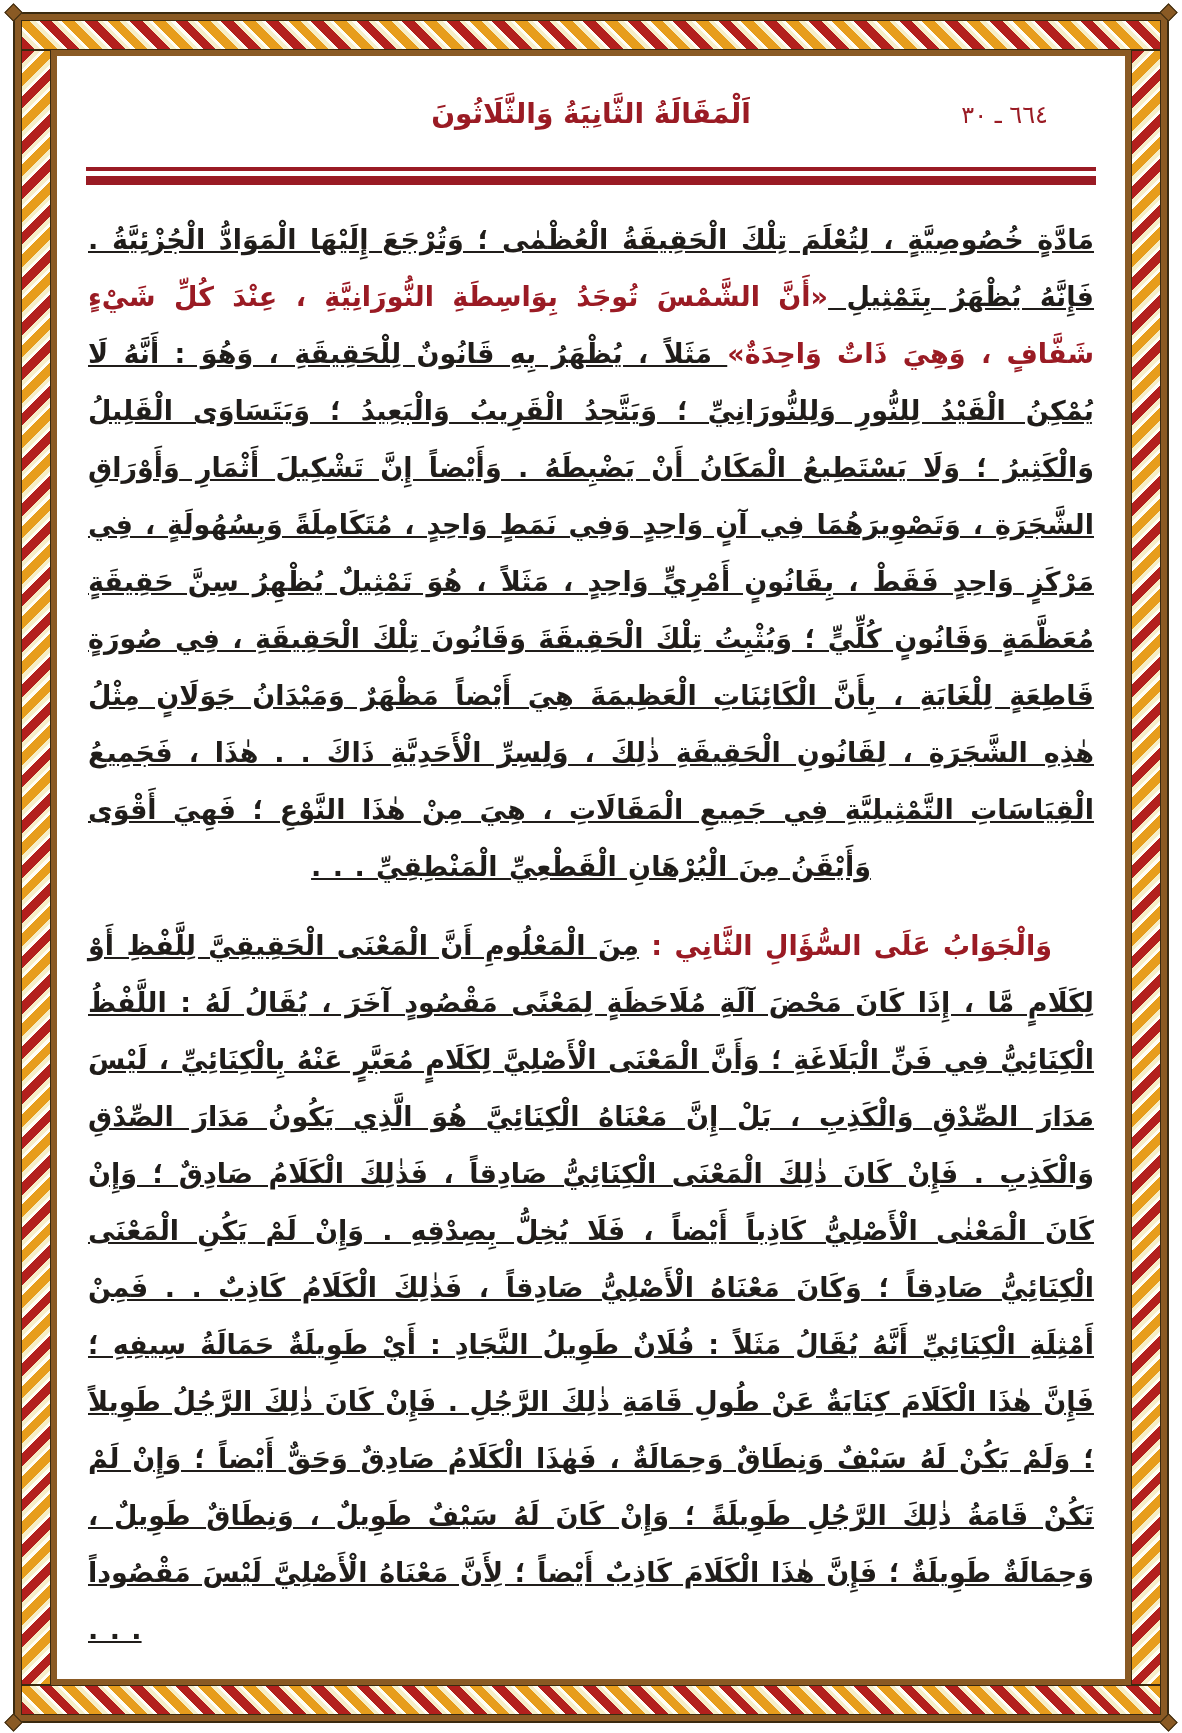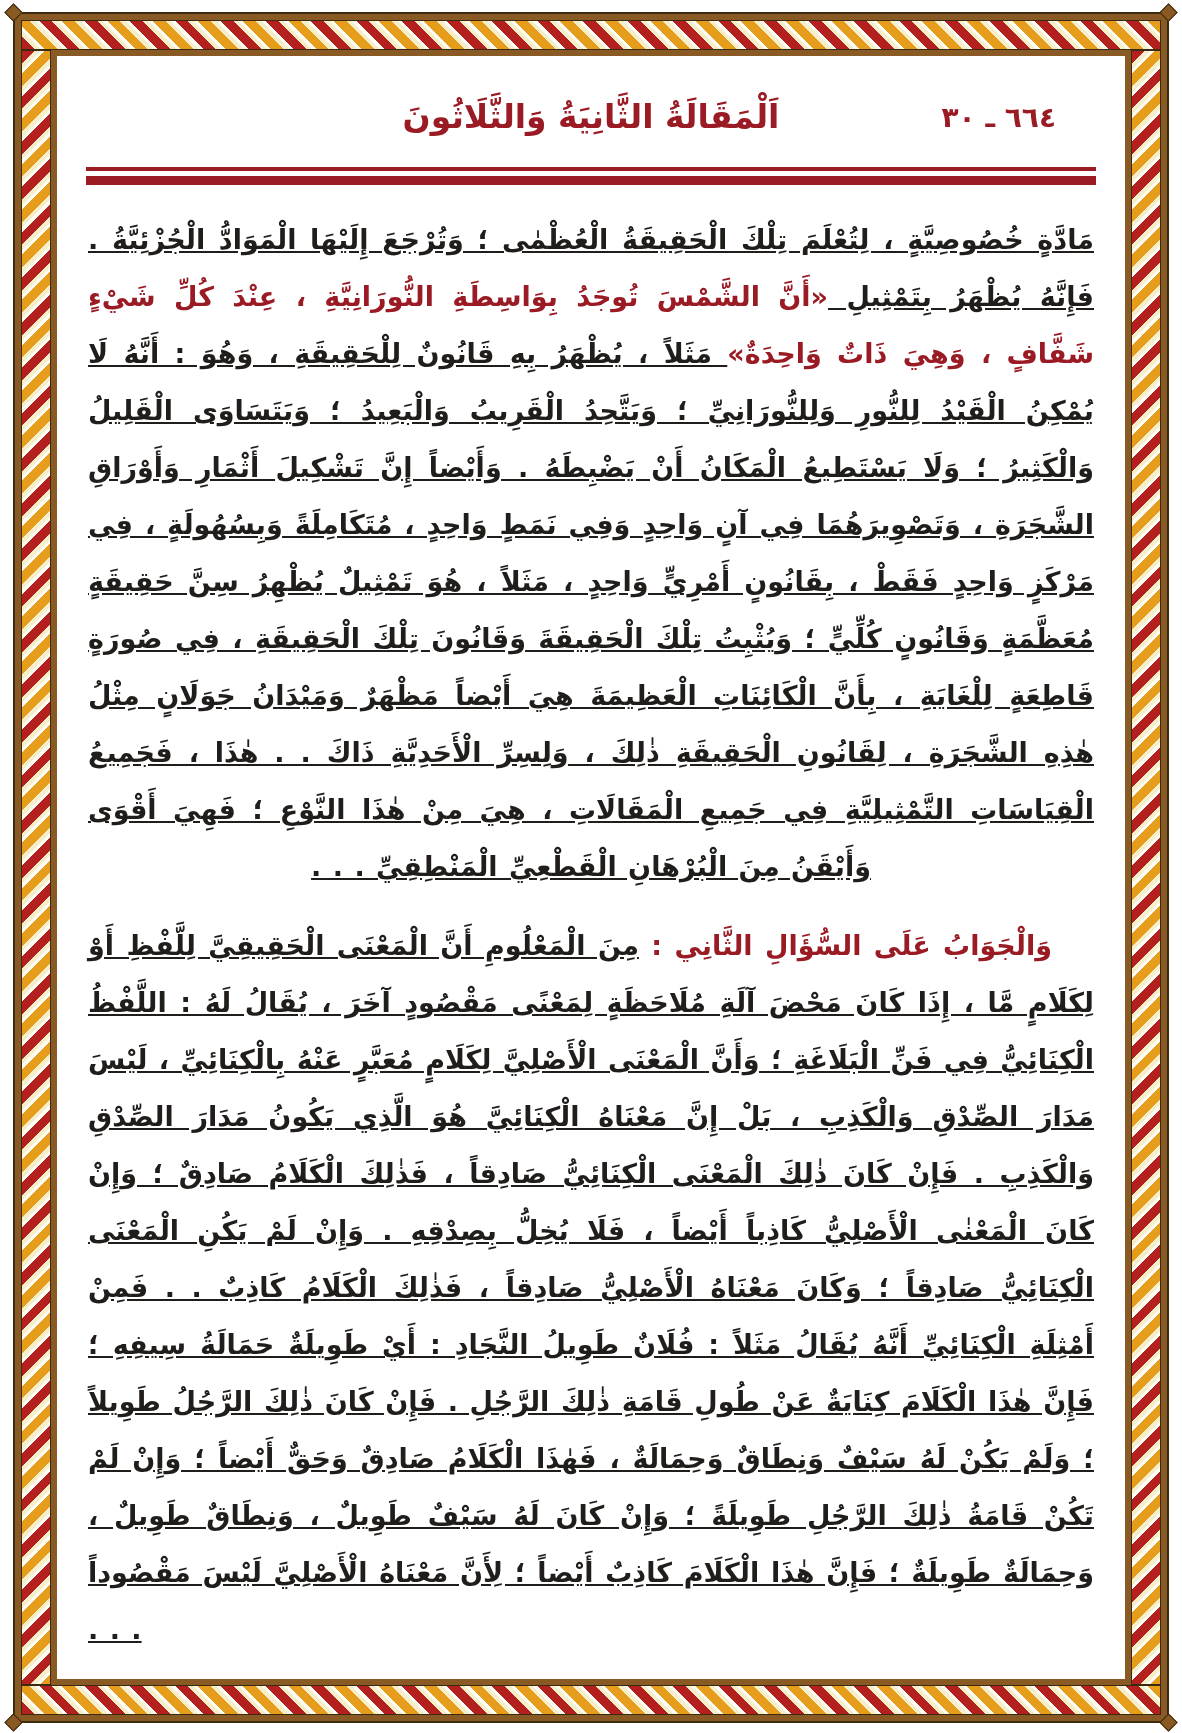--- a/index.html
+++ b/index.html
@@ -52,26 +52,26 @@
   .spur-bl{bottom:-8px;left:-8px;}
   .spur-br{bottom:-8px;right:-8px;}
 
   
   .content{
     position:absolute;inset:43px;background:#fff;
     padding:26px 26px 0 26px;direction:rtl;overflow:hidden;
   }
   .header{position:relative;height:64px;margin-top:10px;}
   .page-number{
-    position:absolute;right:42px;top:8px;
-    color:var(--accent-red);font-size:28px;font-weight:bold;letter-spacing:2px;
+    position:absolute;right:50px;top:8px;
+    color:var(--accent-red);font-size:24px;font-weight:normal;letter-spacing:2px;
   }
   .title{
     text-align:center;color:var(--accent-red);
-    font-size:33px;font-weight:bold;padding-top:4px;
+    font-size:28px;font-weight:bold;padding-top:4px;
   }
   .rules{margin:10px 2px 26px 2px;}
   .rule-thin{height:4px;background:var(--accent-red);}
   .rule-thick{height:9px;background:var(--accent-red);margin-top:5px;}
 
   .body-text{padding:0 4px;}
   .para{
     font-size:27px;font-weight:bold;line-height:57px;
     color:var(--text-black);text-align:justify;margin-bottom:22px;
     word-spacing:2px;

